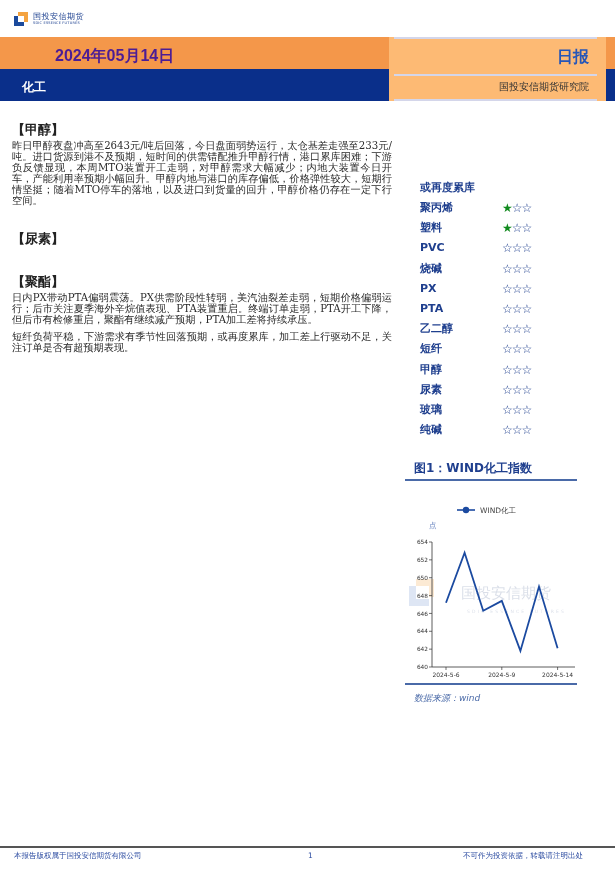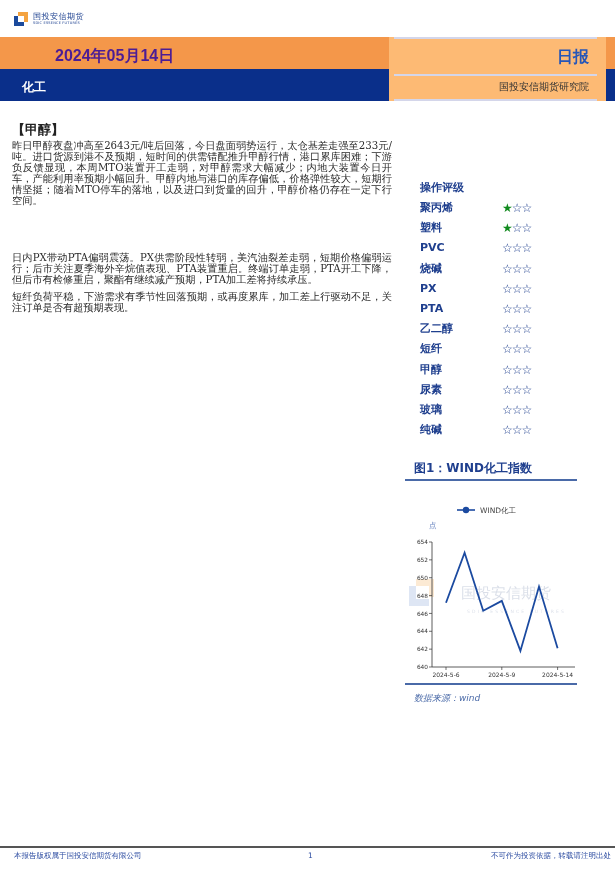--- a/index.html
+++ b/index.html
@@ -45,21 +45,21 @@
   .fig-title { position:absolute; left:414px; top:460px; font-size:12px; font-weight:bold; color:#1f3f8e; }
   .fig-line-top { position:absolute; left:405px; top:479px; width:172px; height:2px; background:#4a6aa8; }
   .fig-line-bot { position:absolute; left:405px; top:683px; width:172px; height:2px; background:#4a6aa8; }
   .chart-wrap { position:absolute; left:405px; top:485px; width:200px; height:196px; }
   .src { position:absolute; left:414px; top:692px; font-size:9px; font-style:italic; color:#4a6aa8; }
 
   
   .foot-line { position:absolute; left:0; top:846px; width:615px; height:2px; background:#555; }
   .foot-l { position:absolute; left:14px; top:851px; font-size:7.5px; color:#2a4aa0; }
   .foot-c { position:absolute; left:308px; top:851px; font-size:7.5px; color:#2a4aa0; }
-  .foot-r { position:absolute; right:4px; top:851px; font-size:7.5px; color:#2a4aa0;margin-left:24px; }
+  .foot-r { position:absolute; right:32px; top:851px; font-size:7.5px; color:#2a4aa0;margin-left:24px; }
 </style>
 </head>
 <body>
 
 <div class="logo">
   <div class="logo-mark">
     <div class="sq2"></div>
       <div class="sq1"></div>
       <div class="sq3"></div>
   </div>
@@ -78,30 +78,32 @@
   <div class="ln" style="top:62px;"></div>
   <div class="hdr-type">日报</div>
   <div class="hdr-inst">国投安信期货研究院</div>
 </div>
 
 <div class="left-col">
   <div class="sec-title">【甲醇】</div>
   <p class="para">昨日甲醇夜盘冲高至2643元/吨后回落，今日盘面弱势运行，太仓基差走强至233元/吨。进口货源到港不及预期，短时间的供需错配推升甲醇行情，港口累库困难；下游负反馈显现，本周MTO装置开工走弱，对甲醇需求大幅减少；内地大装置今日开车，产能利用率预期小幅回升。甲醇内地与港口的库存偏低，价格弹性较大，短期行情坚挺；随着MTO停车的落地，以及进口到货量的回升，甲醇价格仍存在一定下行空间。</p>
   <div class="gap-lg"></div>
 
+  <div class="sec-title">【尿素】</div>
   <div class="gap-lg"></div>
 
+  <div class="sec-title">【聚酯】</div>
   <p class="para">日内PX带动PTA偏弱震荡。PX供需阶段性转弱，美汽油裂差走弱，短期价格偏弱运行；后市关注夏季海外辛烷值表现、PTA装置重启。终端订单走弱，PTA开工下降，但后市有检修重启，聚酯有继续减产预期，PTA加工差将持续承压。</p>
   <div class="gap-sm"></div>
   <div class="gap-sm"></div>
   <p class="para">短纤负荷平稳，下游需求有季节性回落预期，或再度累库，加工差上行驱动不足，关注订单是否有超预期表现。</p>
 </div>
 
 <div class="rating">
-  <div class="rating-head">操作评级</div>
+  <div class="rating-head">或再度累库</div>
   <div id="rating-rows">
       <div class="rating-row">
         <span class="rating-name">聚丙烯</span>
         <span class="rating-stars"><span class="star-on">★</span><span class="star-off">☆</span><span class="star-off">☆</span></span>
       </div>
       <div class="rating-row">
         <span class="rating-name">塑料</span>
         <span class="rating-stars"><span class="star-on">★</span><span class="star-off">☆</span><span class="star-off">☆</span></span>
       </div>
       <div class="rating-row">

